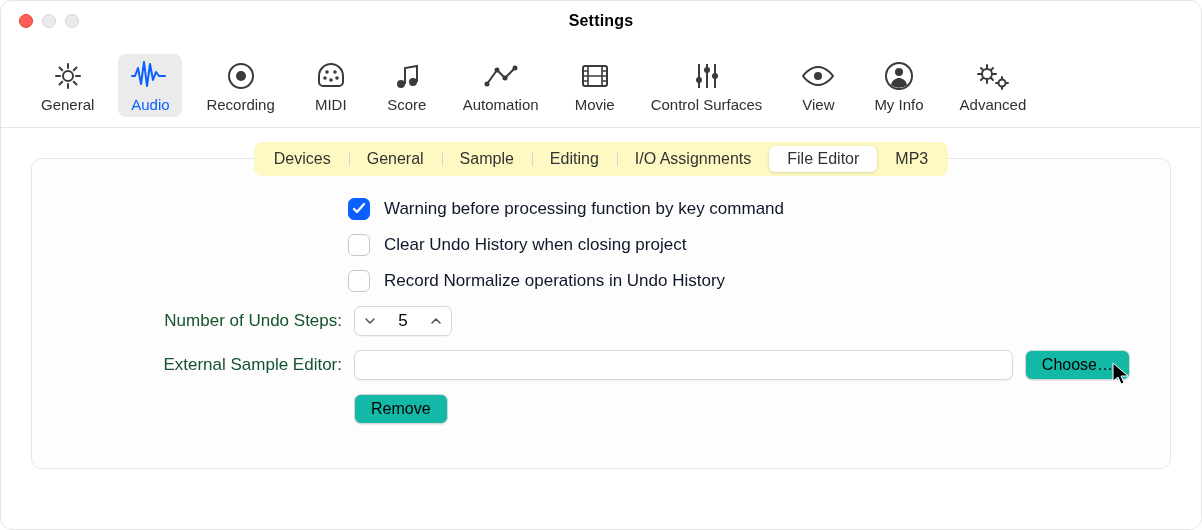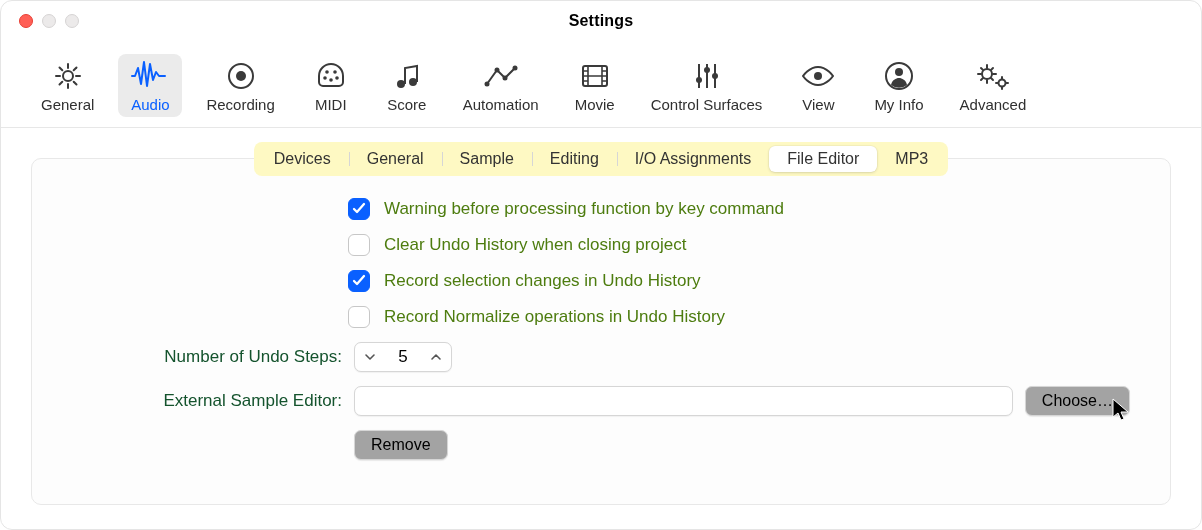--- a/index.html
+++ b/index.html
@@ -76,21 +76,21 @@
   .checkrow { display: flex; align-items: center; gap: 14px; margin-left: 276px; margin-bottom: 14px; }
   .checkbox {
     width: 22px; height: 22px; border-radius: 6px;
     border: 1px solid #c7c7c7; background: #fff;
     display: flex; align-items: center; justify-content: center;
     flex-shrink: 0;
   }
   .checkbox.checked { background: #0a60ff; border-color: #0a60ff; }
   .checkbox.checked svg { display: block; }
   .checkbox svg { display: none; }
-  .checkrow .clabel { font-size: 17px; color: #4d7c0f; }
+  .checkrow .clabel { font-size: 17px; color: #0f172a; }
   .field-row { display: flex; align-items: center; gap: 12px; margin-bottom: 14px; }
   .field-label { width: 270px; text-align: right; font-size: 17px; color: #14532d; }
   .stepper {
     display: flex; align-items: center;
     border: 1px solid #d6d6d6; border-radius: 7px;
     height: 30px; background: #fff;
     box-shadow: 0 0.5px 1px rgba(0,0,0,0.05);
   }
   .stepper .stbtn { width: 30px; height: 100%; display: flex; align-items: center; justify-content: center; cursor: default; }
   .stepper .stval { width: 36px; text-align: center; font-size: 17px; color: #000; }
@@ -101,21 +101,21 @@
     border-radius: 7px;
     background: #fff;
     box-shadow: 0 0.5px 1px rgba(0,0,0,0.05);
     padding: 0 8px;
     font-size: 15px;
   }
   .btn {
     height: 30px;
     border: 1px solid #d6d6d6;
     border-radius: 7px;
-    background: #a3a3a3;
+    background: #14b8a6;
     box-shadow: 0 0.5px 1px rgba(0,0,0,0.08);
     padding: 0 16px;
     font-size: 16px;
     color: #000;
     display: inline-flex; align-items: center; justify-content: center;
     cursor: default;
   }
   .cursor-arrow {
     position: absolute;
     pointer-events: none;
@@ -308,28 +308,20 @@
           <span class="clabel">Warning before processing function by key command</span>
         </div>
 
         <div class="checkrow">
           <span class="checkbox">
             
           </span>
           <span class="clabel">Clear Undo History when closing project</span>
         </div>
 
-        <div class="checkrow">
-          <span class="checkbox checked">
-            <svg width="14" height="14" viewBox="0 0 14 14">
-                <path d="M2 7l3 3 7-8" stroke="#fff" stroke-width="2.3" fill="none" stroke-linecap="round" stroke-linejoin="round"></path>
-              </svg>
-          </span>
-          <span class="clabel">Record selection changes in Undo History</span>
-        </div>
 
         <div class="checkrow">
           <span class="checkbox">
             
           </span>
           <span class="clabel">Record Normalize operations in Undo History</span>
         </div>
 
         <div class="field-row">
           <span class="field-label">Number of Undo Steps:</span>

